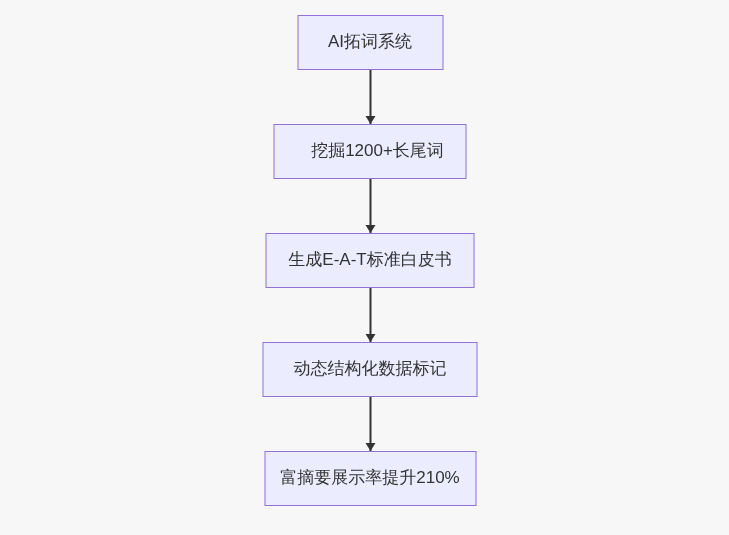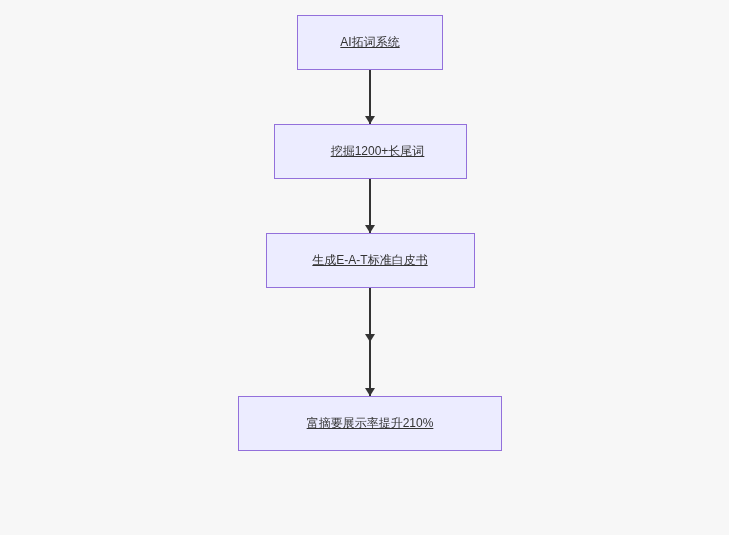--- a/index.html
+++ b/index.html
@@ -26,35 +26,34 @@
   }
   .node {
     box-sizing: border-box;
     height: 55px;
     display: flex;
     align-items: center;
     justify-content: center;
     background: var(--node-fill, #ececff);
     border: 1px solid var(--node-border, #9370db);
     color: var(--text, #333333);
-    font-size: 12px;
+    font-size: 17px;
     white-space: nowrap;
     flex: 0 0 auto;
-    text-decoration: underline;
   }
   .node .label {
     display: inline-block;
     line-height: 1;
     padding-bottom: 2px;
   }
   .n1 { width: 146px; }
   .n2 { width: 193px; padding-left: 15px; }
   .n3 { width: 209px; }
   .n4 { width: 215px; }
-  .n5 { width: 264px; }
+  .n5 { width: 212px; }
   .edge {
     position: relative;
     width: 2px;
     height: 54px;
     background: var(--edge, #333333);
     flex: 0 0 auto;
   }
   .edge::after {
     content: "";
     position: absolute;
@@ -84,20 +83,23 @@
   </div>
 
   <div class="edge"></div>
 
   <div class="node n3">
     <span class="label">生成E-A-T标准白皮书</span>
   </div>
 
   <div class="edge"></div>
 
+  <div class="node n4">
+    <span class="label">动态结构化数据标记</span>
+  </div>
 
   <div class="edge"></div>
 
   <div class="node n5">
     <span class="label">富摘要展示率提升210%</span>
   </div>
 
 </div>
 
 </body></html>

